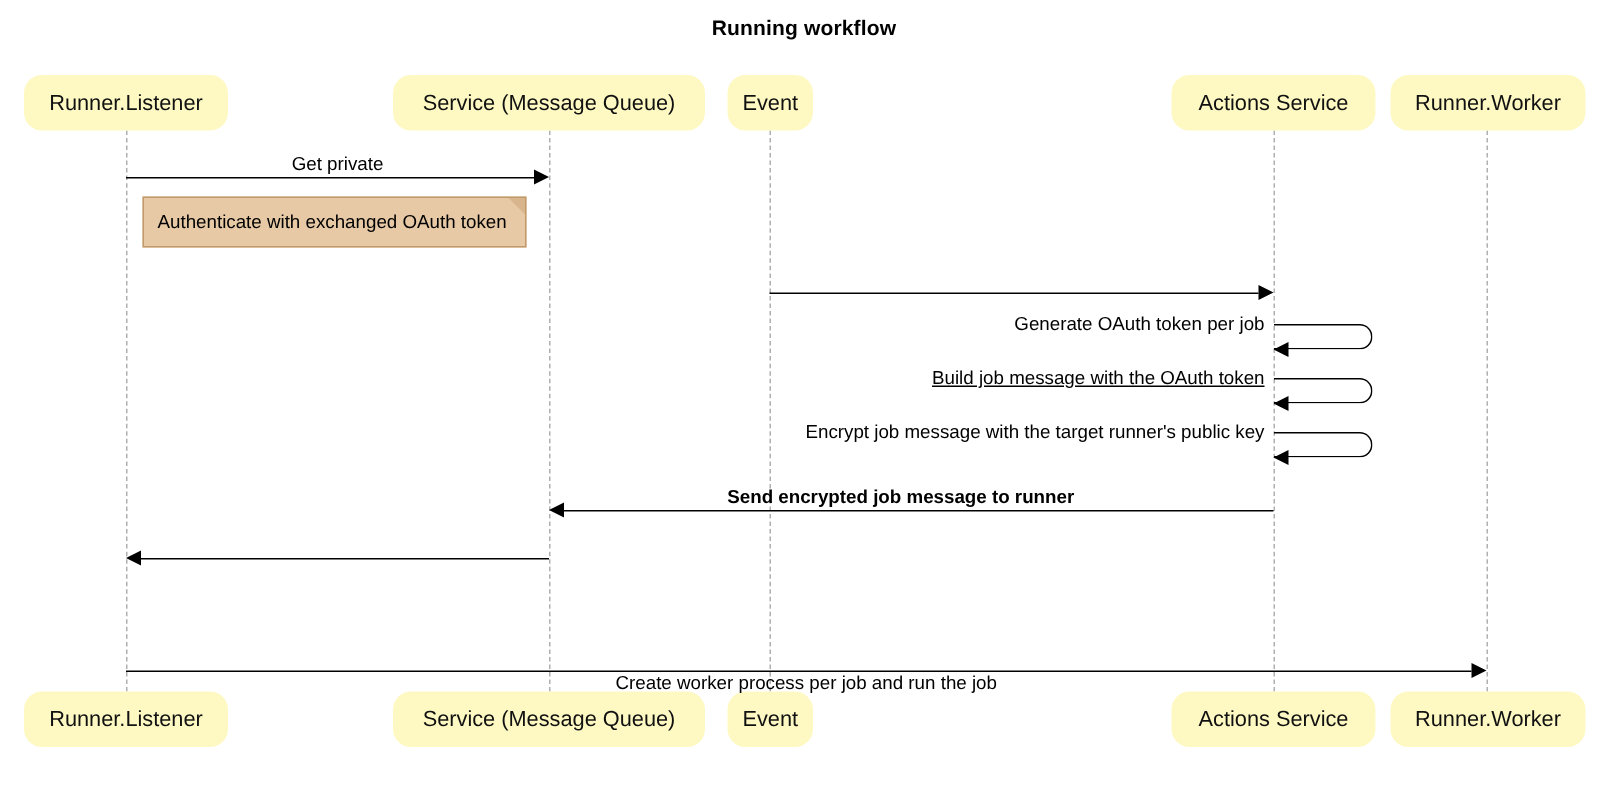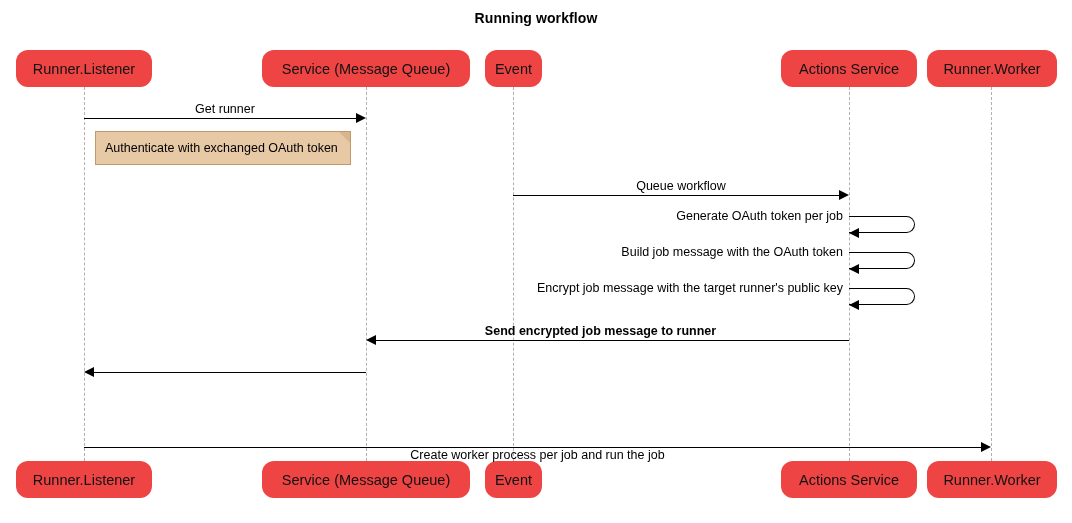--- a/index.html
+++ b/index.html
@@ -27,21 +27,21 @@
     text-align: center;
     font-size: 14px;
     font-weight: bold;
     color: #000000;
     letter-spacing: 0.1px;
   }
   
   .participant {
     position: absolute;
     height: 37px;
-    background: #ef4444;
+    background: #fef9c3;
     border-radius: 12px;
     display: flex;
     align-items: center;
     justify-content: center;
     font-size: 14.5px;
     color: #111111;
     box-sizing: border-box;
     white-space: nowrap;
   }
   
@@ -151,38 +151,37 @@
   <div class="participant" style="left:485px; top:461px; width:57px;">
     <span>Event</span>
   </div>
   <div class="participant" style="left:781px; top:461px; width:136px;">
     <span>Actions Service</span>
   </div>
   <div class="participant" style="left:927px; top:461px; width:130px;">
     <span>Runner.Worker</span>
   </div>
 
-  <div class="msg-label" style="left:84px; top:102px; width:282px;">Get runner</div>
+  <div class="msg-label" style="left:84px; top:102px; width:282px;">Get private</div>
   <div class="msg-line" style="left:84px; top:118px; width:272px;"></div>
   <div class="arrow-head right" style="left:356px; top:113px;"></div>
 
   <div class="note" style="left:95px; top:131px; width:256px; height:34px;">
     <span>Authenticate with exchanged OAuth token</span>
     <span class="note-fold"></span>
   </div>
 
-  <div class="msg-label" style="left:513px; top:179px; width:336px;">Queue workflow</div>
   <div class="msg-line" style="left:513px; top:195px; width:326px;"></div>
   <div class="arrow-head right" style="left:839px; top:190px;"></div>
 
   <div class="msg-label rightalign" style="left:549px; top:209px; width:294px;">Generate OAuth token per job</div>
   <div class="selfloop" style="left:849px; top:216px; width:66px; height:17px;"></div>
   <div class="arrow-head left" style="left:849px; top:228px;"></div>
 
-  <div class="msg-label rightalign" style="left:549px; top:245px; width:294px;">Build job message with the OAuth token</div>
+  <div class="msg-label rightalign" style="left:549px; top:245px; width:294px;text-decoration:underline;">Build job message with the OAuth token</div>
   <div class="selfloop" style="left:849px; top:252px; width:66px; height:17px;"></div>
   <div class="arrow-head left" style="left:849px; top:264px;"></div>
 
   <div class="msg-label rightalign" style="left:449px; top:281px; width:394px;">Encrypt job message with the target runner's public key</div>
   <div class="selfloop" style="left:849px; top:288px; width:66px; height:17px;"></div>
   <div class="arrow-head left" style="left:849px; top:300px;"></div>
 
   <div class="msg-label" style="left:359px; top:324px; width:483px;font-weight:bold;">Send encrypted job message to runner</div>
   <div class="msg-line" style="left:376px; top:340px; width:473px;"></div>
   <div class="arrow-head left" style="left:366px; top:335px;"></div>

